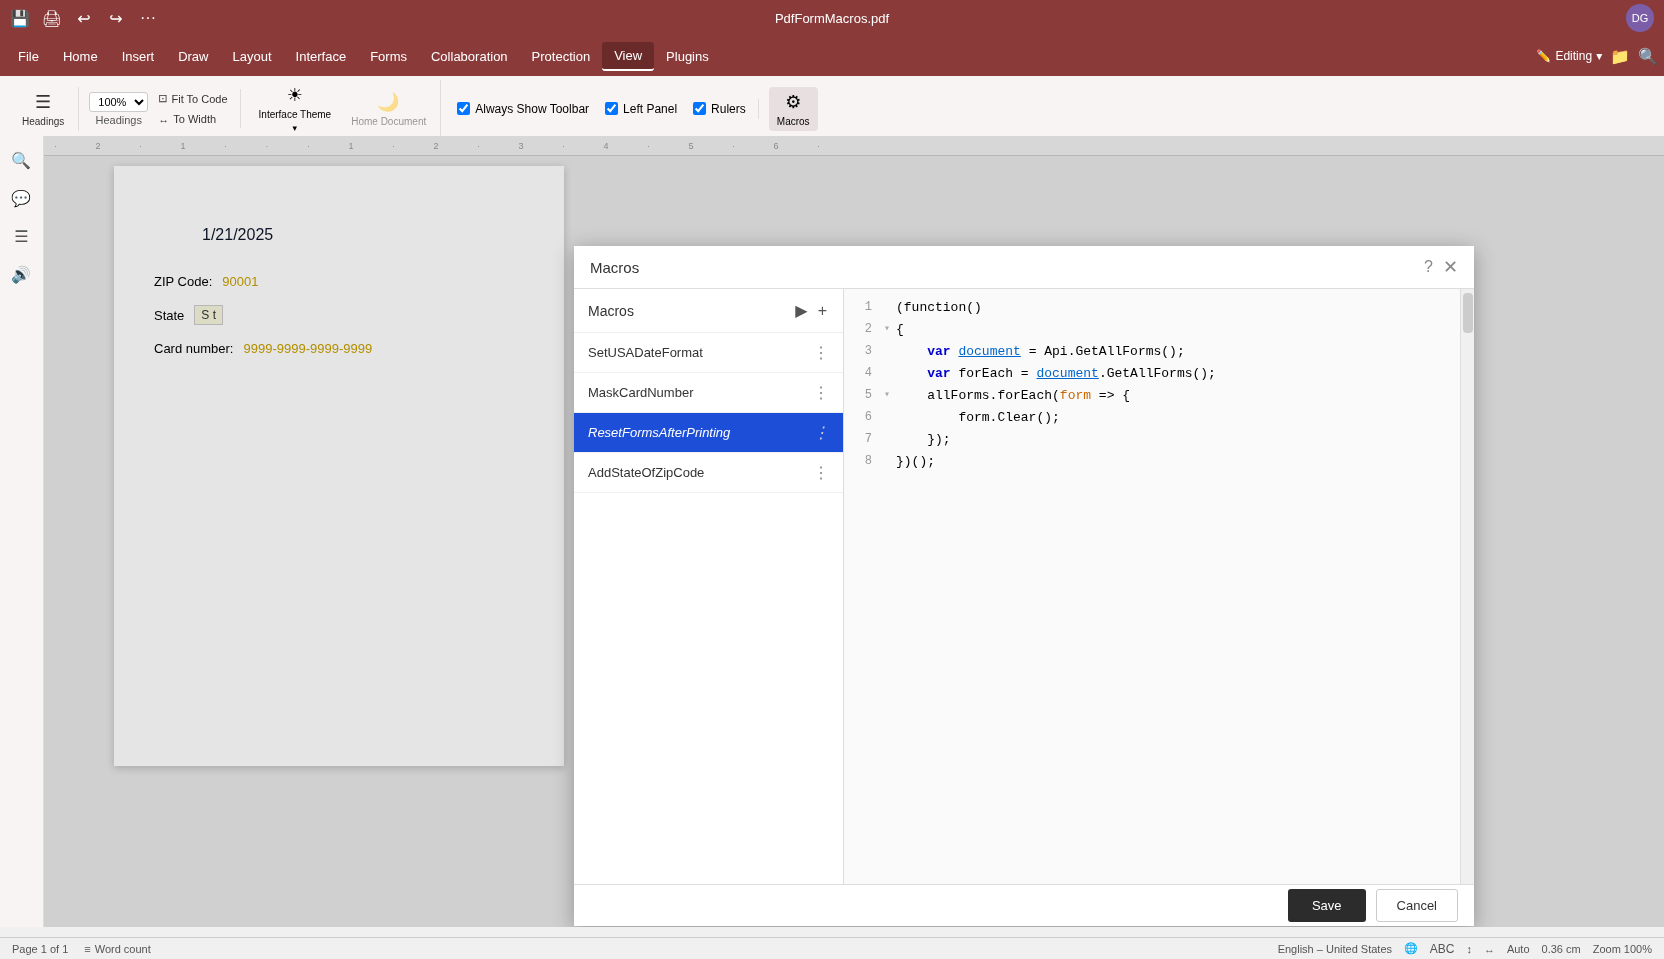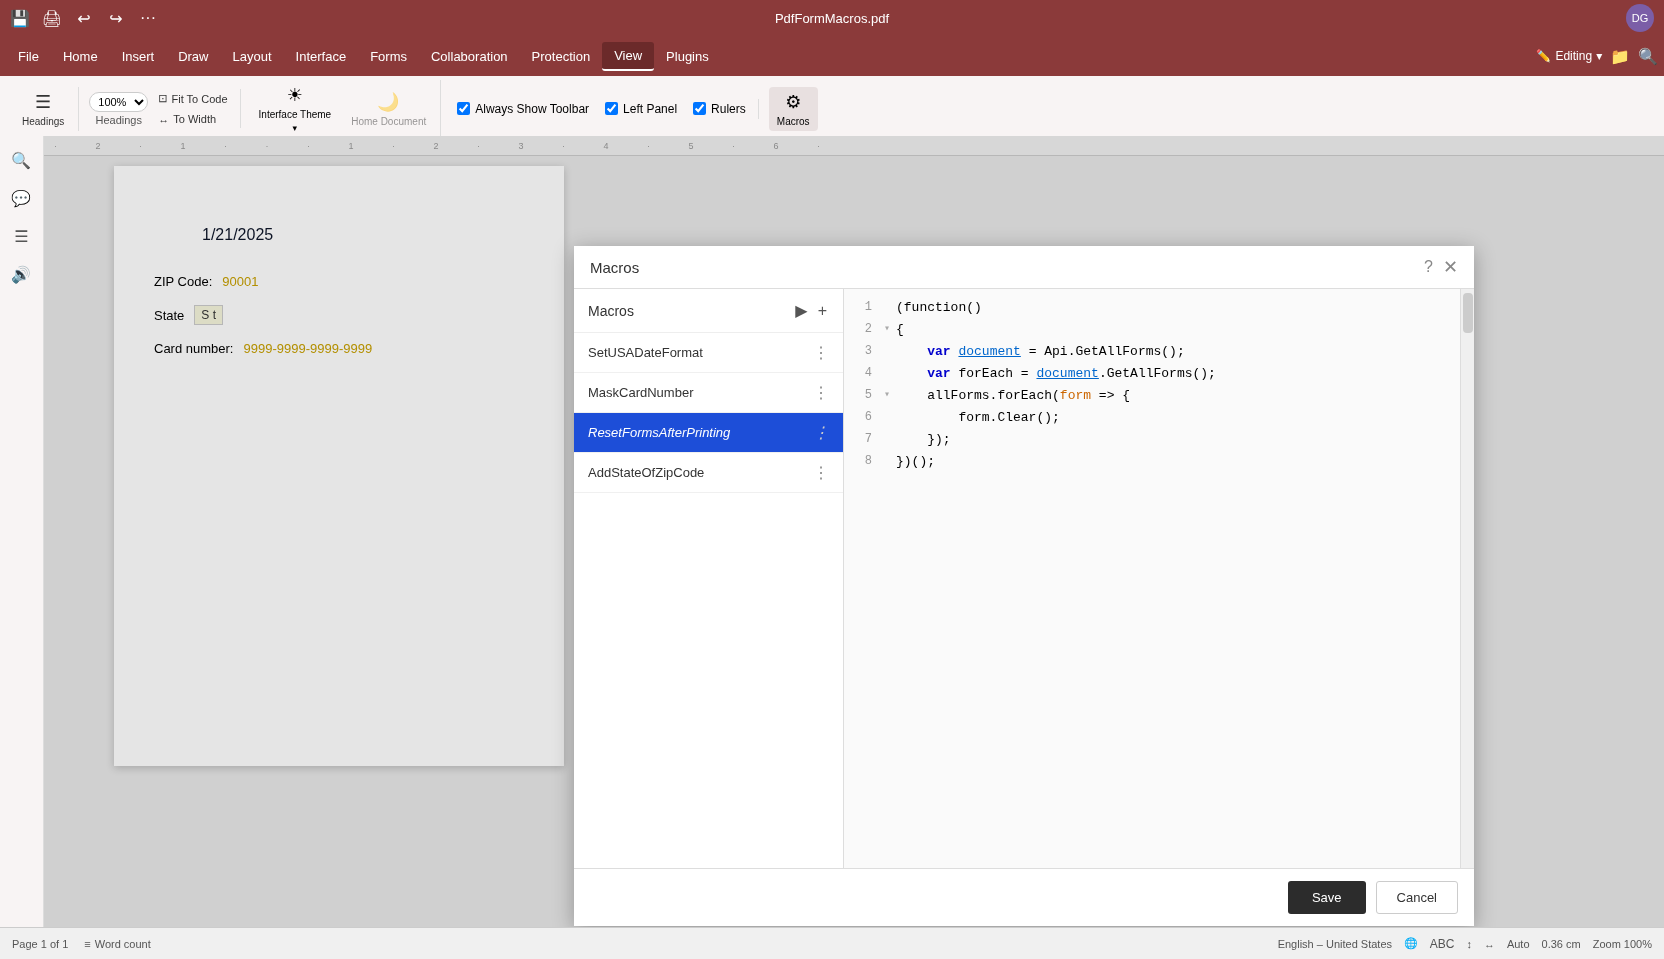--- a/index.html
+++ b/index.html
@@ -81,21 +81,21 @@
       font-size: 11px;
       color: #333;
     }
     .zoom-group {
       display: flex;
       flex-direction: column;
       gap: 2px;
     }
     .zoom-select {
       border: 1px solid #ccc;
-      border-radius: 10px;
+      border-radius: 3px;
       padding: 2px 4px;
       font-size: 11px;
       background: white;
     }
     .checkbox-item {
       display: flex;
       align-items: center;
       gap: 5px;
       padding: 3px 6px;
       cursor: pointer;
@@ -189,21 +189,21 @@
     .doc-field { display: flex; align-items: center; gap: 10px; margin-bottom: 16px; font-size: 13px; }
     .doc-field-value { color: #c8a000; }
     .doc-field-box { background: #f5f5dc; border: 1px solid #ccc; padding: 2px 6px; font-size: 12px; color: #333; }
 
     
     .status-bar {
       position: fixed;
       bottom: 0;
       left: 0;
       right: 0;
-      height: 32px;
+      height: 22px;
       background: #f0f0f0;
       border-top: 1px solid #ccc;
       display: flex;
       align-items: center;
       padding: 0 12px;
       font-size: 11px;
       color: #555;
       gap: 16px;
       z-index: 100;
     }
@@ -310,21 +310,21 @@
       font-size: 10px;
     }
     .code-content { flex: 1; white-space: pre; }
     .kw-blue { color: #0000cc; font-weight: bold; }
     .kw-black { color: #000; }
     .kw-orange { color: #cc6600; }
     .kw-link { color: #0066cc; text-decoration: underline; cursor: pointer; }
 
     
     .dialog-footer {
-      padding: 12px 16px;
+      padding: 4px 16px;
       display: flex;
       justify-content: flex-end;
       gap: 10px;
       border-top: 1px solid #ddd;
     }
     .btn-save {
       background: #2c2c2c;
       color: white;
       border: none;
       padding: 8px 24px;

